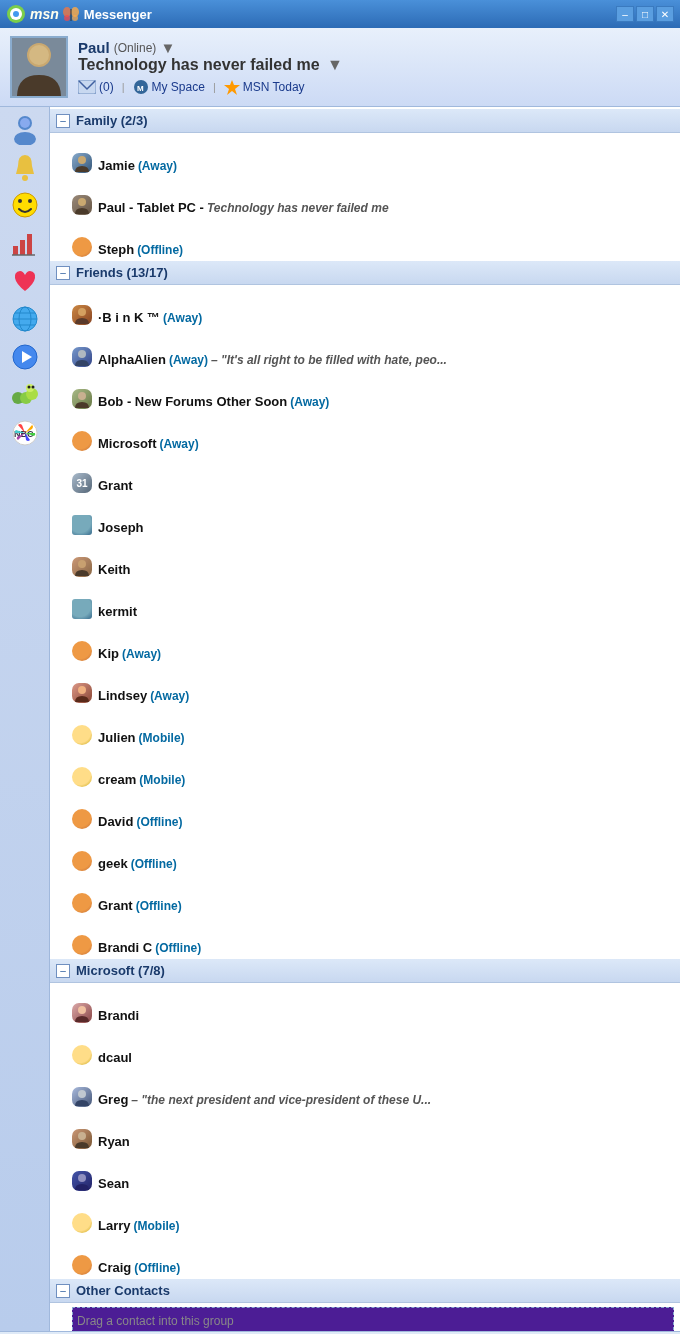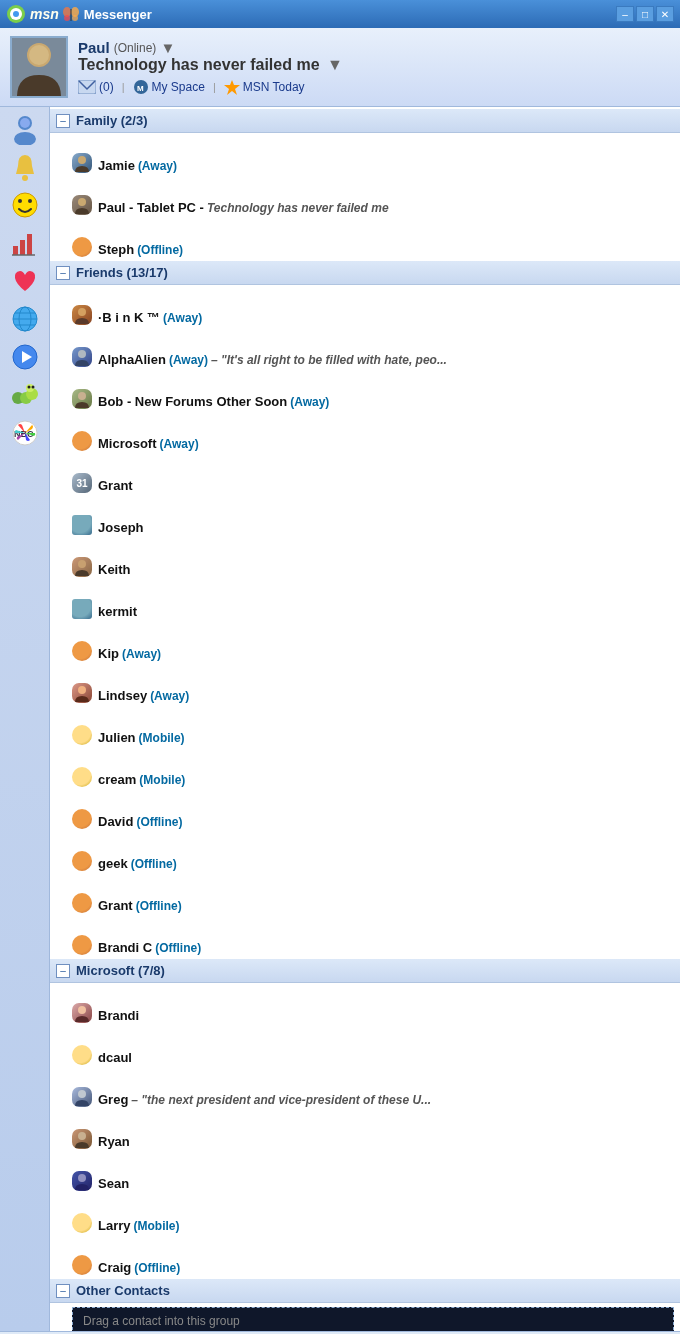--- a/index.html
+++ b/index.html
@@ -161,22 +161,22 @@
     .av-orange { background: radial-gradient(circle at 40% 35%, #e94 60%, #b63 100%); border-radius: 50%; width:20px;height:20px; }
     .av-green { background: radial-gradient(circle at 40% 35%, #7c4 60%, #3a8 100%); border-radius: 3px; width:20px;height:20px; }
     .av-photo { background: linear-gradient(135deg, #998 30%, #556); border-radius: 7px; width:20px;height:20px; overflow:hidden; display:flex;align-items:center;justify-content:center;color:#ddd;font-size:10px; }
     .av-yellow { background: radial-gradient(circle at 40% 35%, #fd8 60%, #b90 100%); border-radius: 50%; width:20px;height:20px; }
 
     
     .drag-placeholder {
       margin: 4px 6px 4px 22px;
       border: 1px dashed #8aaad0;
       color: #888; font-size: 12px;
-      padding: 6px 10px;
-      background: #0f172a;
+      padding: 6px 4px;
+      background: #4c1d95;
     }
 
     
     #bottom-bar {
       background: linear-gradient(180deg, #e0ebf8 0%, #cdd9f0 100%);
       border-top: 1px solid #a0b8dc;
     }
     #add-contact-bar {
       padding: 6px 10px;
       display: flex; align-items: center;

